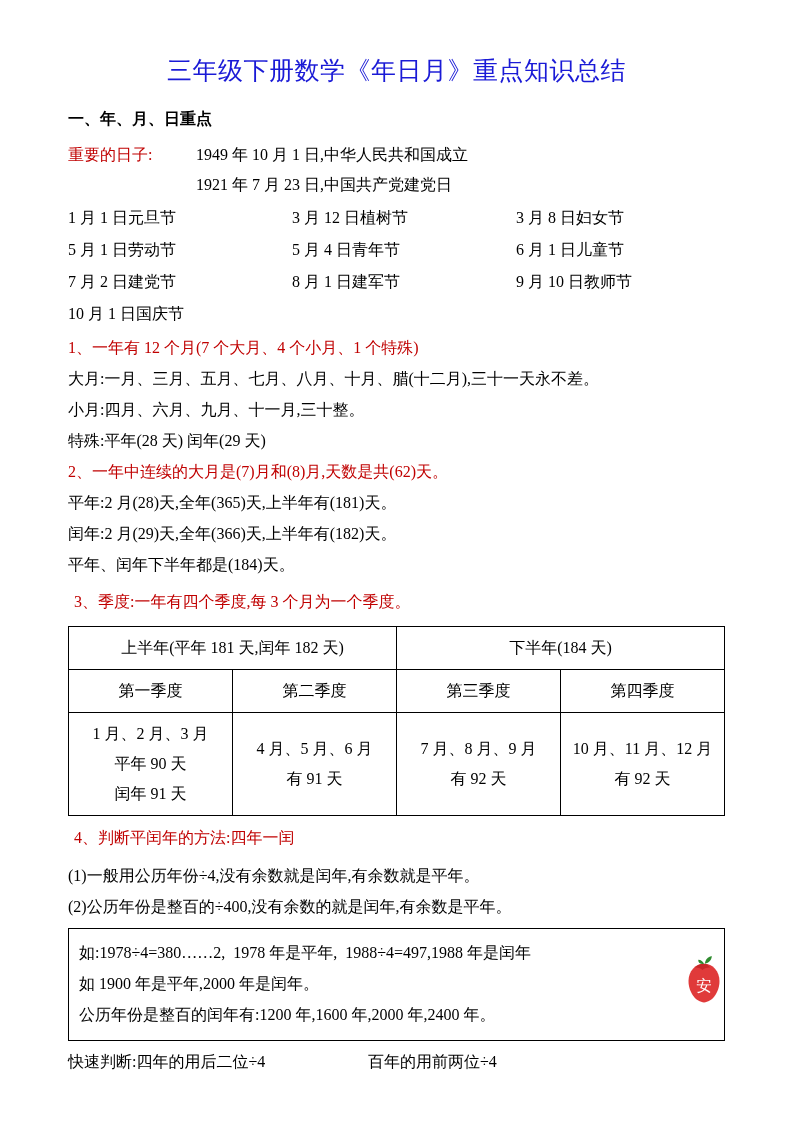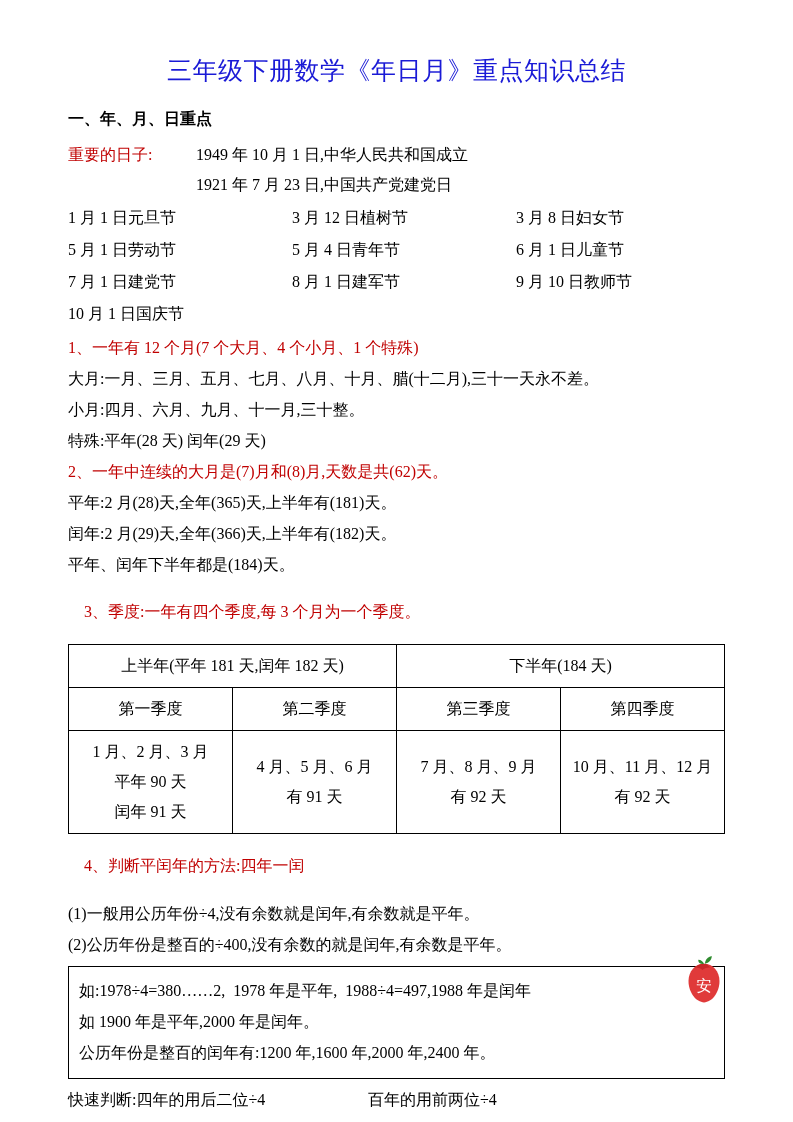--- a/index.html
+++ b/index.html
@@ -74,21 +74,21 @@
   }
   .para {
     font-size: 16px;
     line-height: 31px;
     margin: 0;
   }
   .q-head {
     color: #c00000;
     font-size: 16px;
     line-height: 32px;
-    margin: 16px;
+    margin: 6px;
   }
   table.season {
     border-collapse: collapse;
     width: 657px;
     margin: 8px 0 6px 0;
     table-layout: fixed;
   }
   table.season td {
     border: 1px solid #000;
     text-align: center;
@@ -154,21 +154,21 @@
       <span class="hcell">1 月 1 日元旦节</span>
       <span class="hcell">3 月 12 日植树节</span>
       <span class="hcell last">3 月 8 日妇女节</span>
     </div>
     <div class="hrow">
       <span class="hcell">5 月 1 日劳动节</span>
       <span class="hcell">5 月 4 日青年节</span>
       <span class="hcell last">6 月 1 日儿童节</span>
     </div>
     <div class="hrow">
-      <span class="hcell">7 月 1 日建党节</span>
+      <span class="hcell">7 月 2 日建党节</span>
       <span class="hcell">8 月 1 日建军节</span>
       <span class="hcell last">9 月 10 日教师节</span>
     </div>
     <div class="hrow">
       <span class="hcell">10 月 1 日国庆节</span>
     </div>
   </div>
 
   <div class="para">
     <span class="redbold">1、一年有 12 个月</span><span class="redbold">(7 个大月、4 个小月、1 个特殊)</span>

